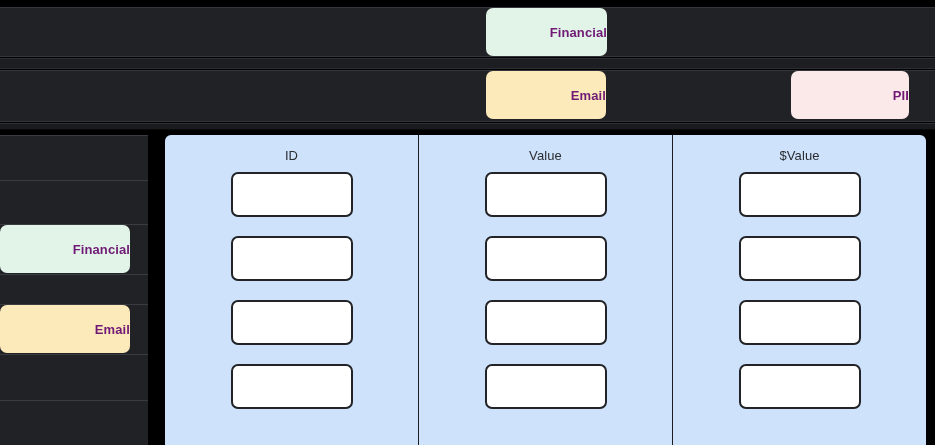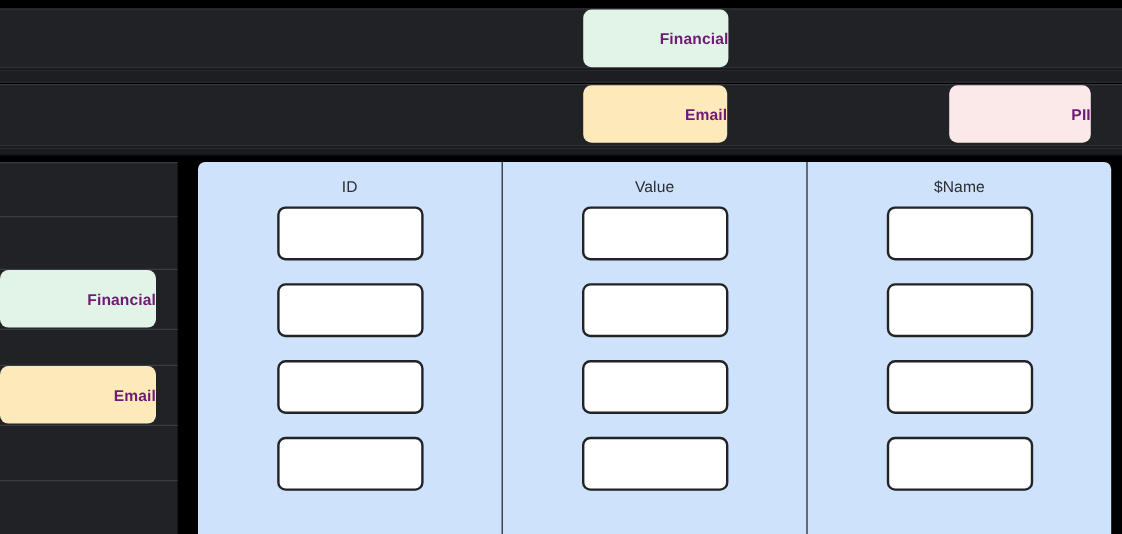--- a/index.html
+++ b/index.html
@@ -167,19 +167,19 @@
       <div class="cell"></div>
     </div>
     <div class="col">
       <div class="col-header">Value</div>
       <div class="cell"></div>
       <div class="cell"></div>
       <div class="cell"></div>
       <div class="cell"></div>
     </div>
     <div class="col">
-      <div class="col-header">$Name</div>
+      <div class="col-header">$Value</div>
       <div class="cell"></div>
       <div class="cell"></div>
       <div class="cell"></div>
       <div class="cell"></div>
     </div>
   </div>
 
 </body></html>

